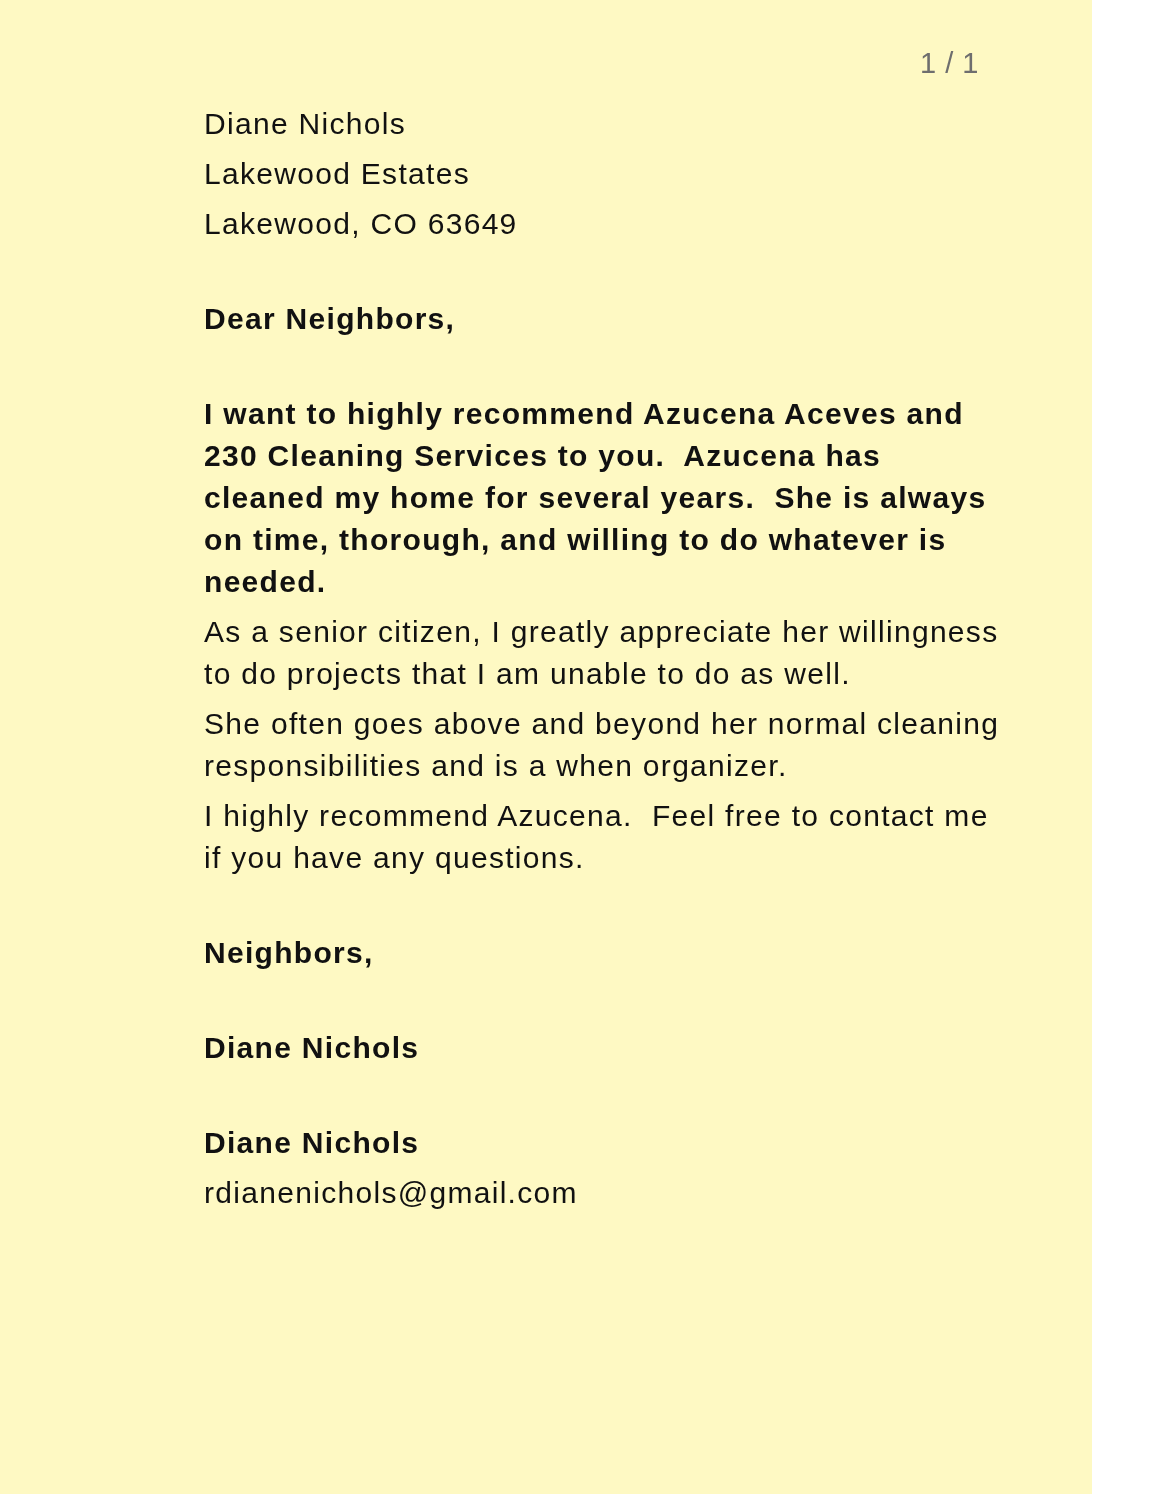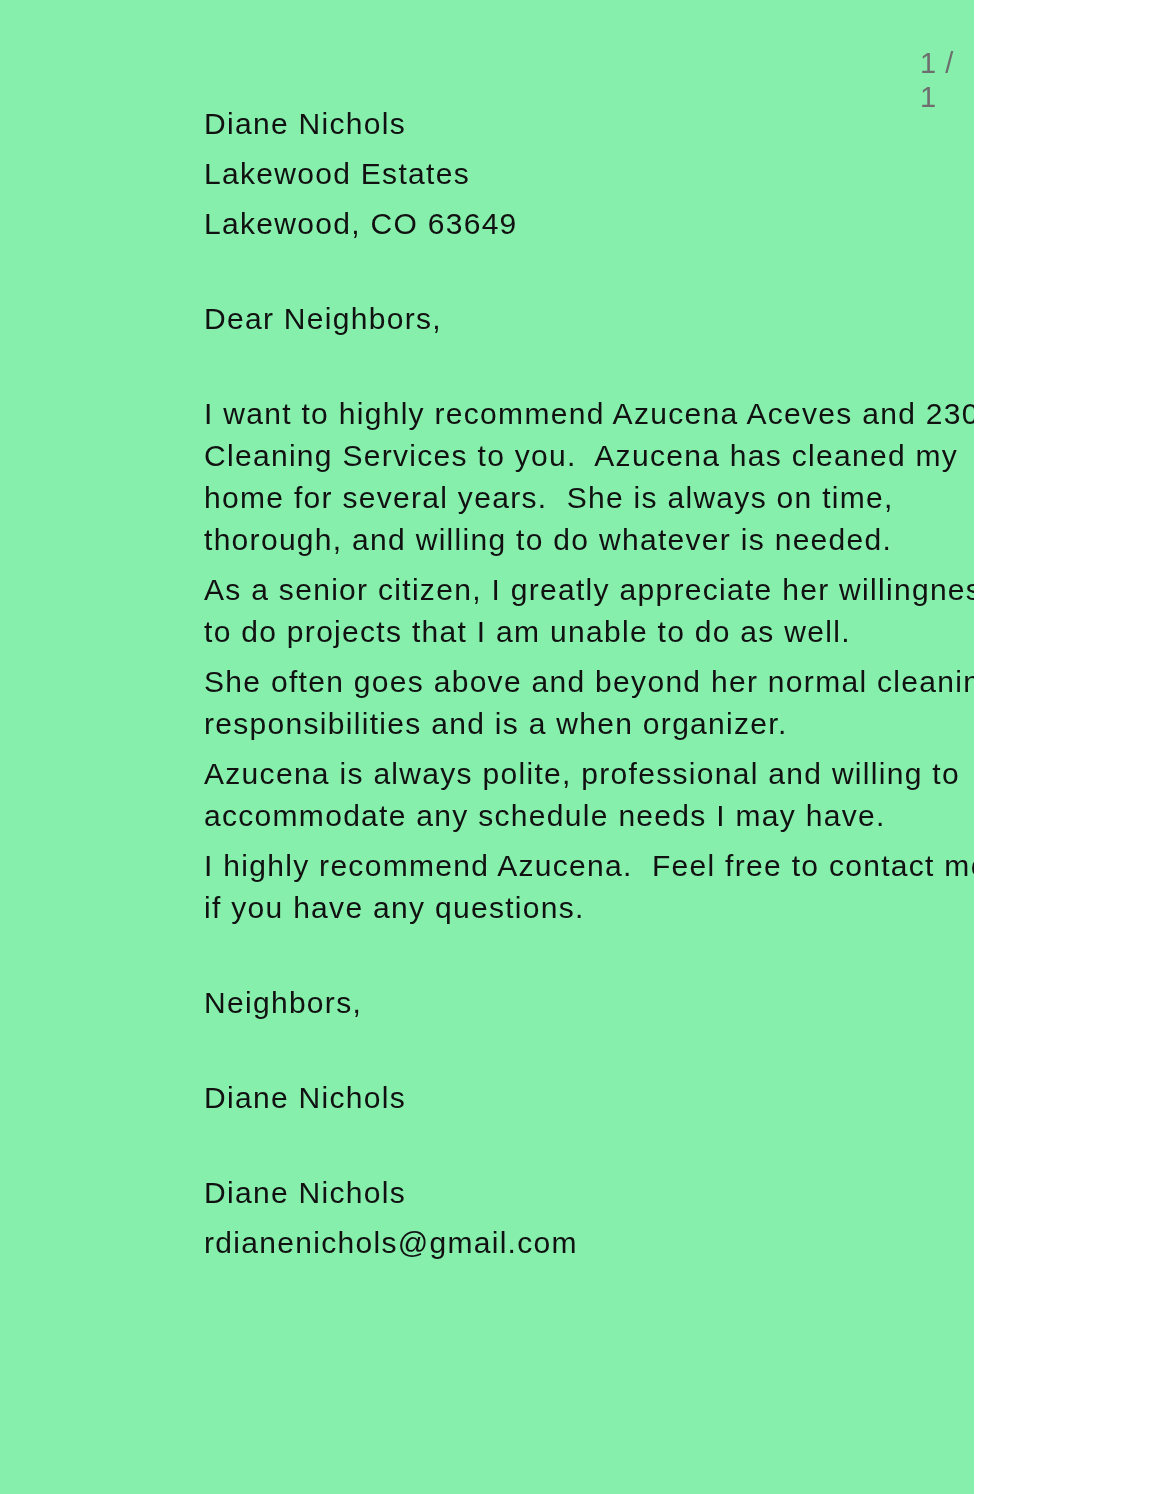--- a/index.html
+++ b/index.html
@@ -2,23 +2,23 @@
 <html><head>
 <meta charset="utf-8">
 <style>
   html, body {
     margin: 0;
     padding: 0;
     background: #ffffff;
   }
   .page {
     position: relative;
-    width: 974px;
+    width: 1092px;
     height: 1494px;
-    background: #86efac;
+    background: #fef9c3;
     overflow: hidden;
     font-family: "Liberation Sans", "DejaVu Sans", sans-serif;
   }
   .page-indicator {
     position: absolute;
     top: 46px;
     left: 920px;
     font-size: 29px;
     line-height: 34px;
     color: #6e6e6e;
@@ -33,20 +33,21 @@
     font-size: 30px;
     line-height: 42px;
     letter-spacing: 1.3px;
   }
   .letter p {
     margin: 0 0 8px 0;
     white-space: pre-wrap;
   }
   .letter p.gap {
     margin-top: 53px;
+    font-weight: bold;
   }
 </style>
 </head>
 <body>
 
 <div class="page">
 
   <div class="page-indicator">1 / 1</div>
 
   <div class="letter">
@@ -58,21 +59,20 @@
     <p>Lakewood, CO 63649</p>
 
     <p class="gap">Dear Neighbors,</p>
 
     <p class="gap">I want to highly recommend Azucena Aceves and 230 Cleaning Services to you.  Azucena has cleaned my home for several years.  She is always on time, thorough, and willing to do whatever is needed.</p>
 
     <p>As a senior citizen, I greatly appreciate her willingness to do projects that I am unable to do as well.</p>
 
     <p>She often goes above and beyond her normal cleaning responsibilities and is a when organizer.</p>
 
-    <p>Azucena is always polite, professional and willing to accommodate any schedule needs I may have.</p>
 
 
     <p>I highly recommend Azucena.  Feel free to contact me if you have any questions.</p>
 
     <p class="gap">Neighbors,</p>
 
     <p class="gap">Diane Nichols</p>
 
     <p class="gap">Diane Nichols</p>
 

